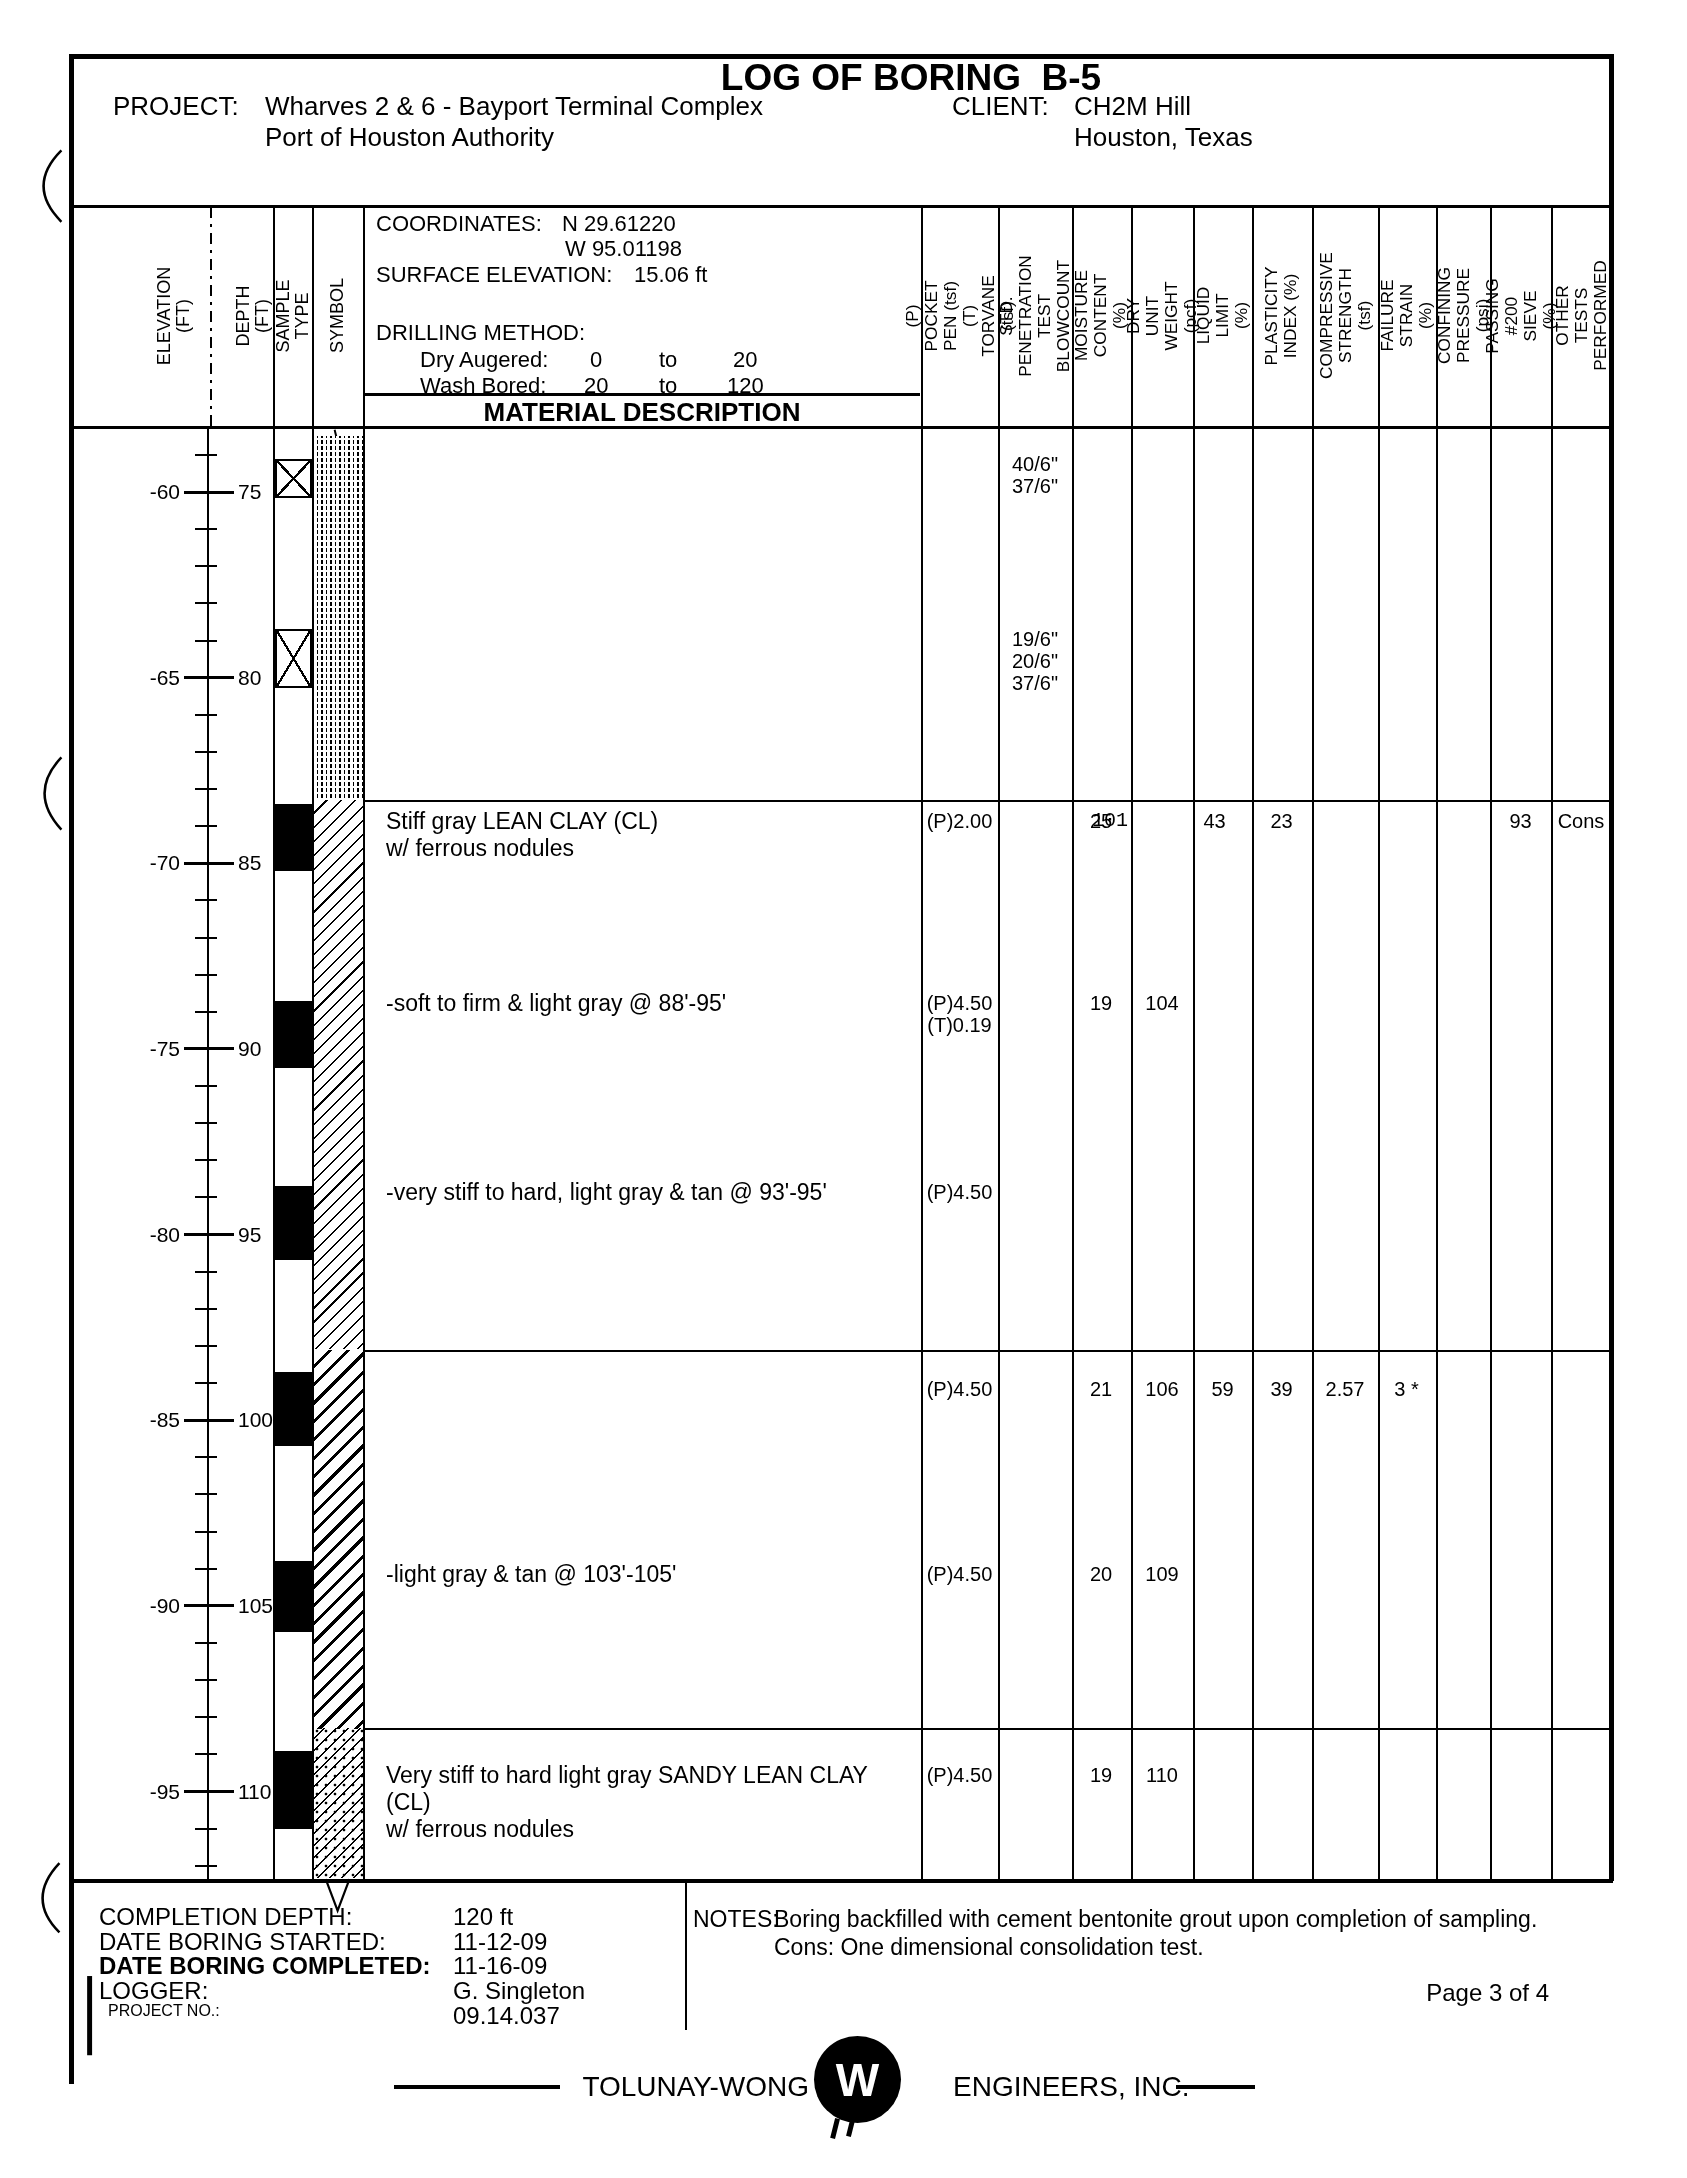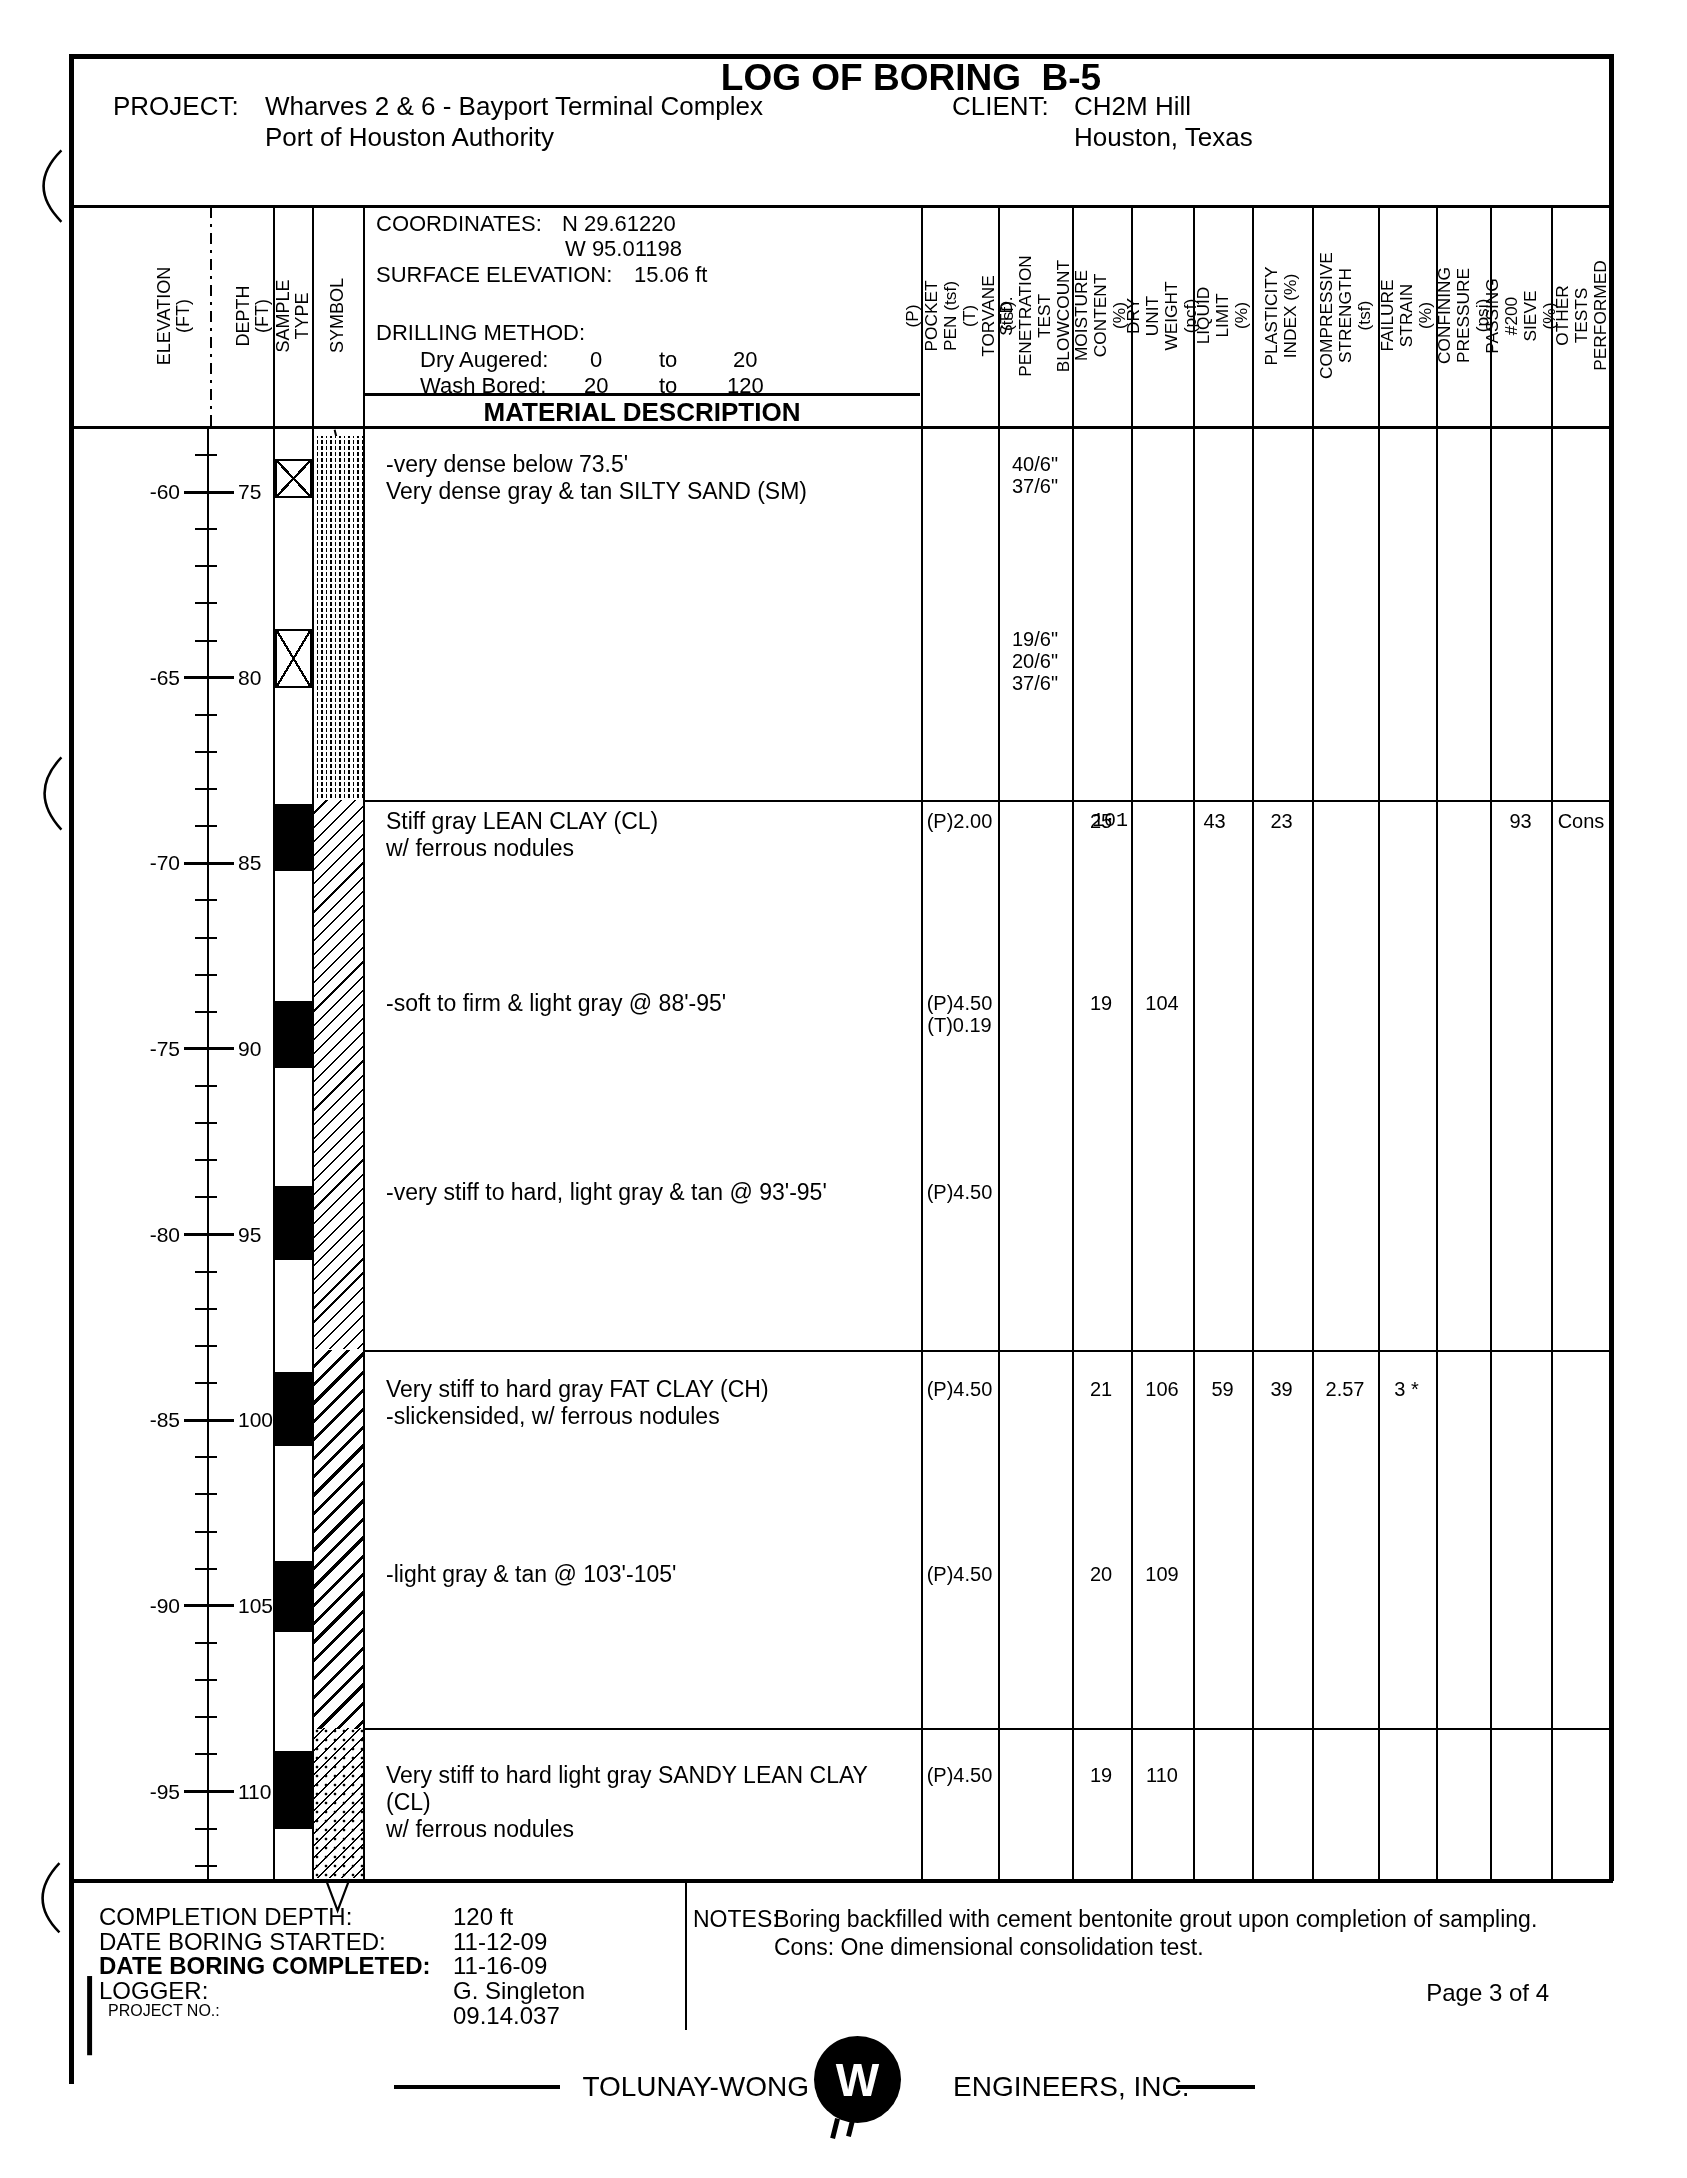--- a/index.html
+++ b/index.html
@@ -228,22 +228,20 @@
     <div class="stratum pattern-cl-sandy" style="left: 314px; top: 1728px; width: 49px; height: 150px;"></div>
     <div class="hline" style="left: 363px; top: 1728px; width: 1250px; height: 2px;"></div>
     <div class="sample-split" style="left: 275px; top: 459px; width: 37px; height: 39px;"></div>
     <div class="sample-split" style="left: 275px; top: 629px; width: 37px; height: 59px;"></div>
     <div class="sample-tube" style="left: 275px; top: 804px; width: 37px; height: 67px;"></div>
     <div class="sample-tube" style="left: 275px; top: 1001px; width: 37px; height: 67px;"></div>
     <div class="sample-tube" style="left: 275px; top: 1186px; width: 37px; height: 74px;"></div>
     <div class="sample-tube" style="left: 275px; top: 1372px; width: 37px; height: 74px;"></div>
     <div class="sample-tube" style="left: 275px; top: 1561px; width: 37px; height: 71px;"></div>
     <div class="sample-tube" style="left: 275px; top: 1751px; width: 37px; height: 78px;"></div>
-    <div class="desc" style="left: 386px; top: 451px;">-very dense below 73.5'
-Very dense gray &amp; tan SILTY SAND (SM)</div>
     <div class="val" style="left: 998px; top: 453px; width: 74px;">40/6"
 37/6"</div>
     <div class="val" style="left: 998px; top: 628px; width: 74px;">19/6"
 20/6"
 37/6"</div>
     <div class="desc" style="left: 386px; top: 808px;">Stiff gray LEAN CLAY (CL)
 w/ ferrous nodules</div>
     <div class="val" style="left: 921px; top: 810px; width: 77px;">(P)2.00</div>
     <div class="val" style="left: 1072px; top: 810px; width: 58px;">25</div>
     <div class="val" style="left: 1071px; top: 810px; width: 78px; font-family: Liberation Mono, monospace;">101</div>
@@ -251,22 +249,20 @@
     <div class="val" style="left: 1252px; top: 810px; width: 59px;">23</div>
     <div class="val" style="left: 1490px; top: 810px; width: 61px;">93</div>
     <div class="val" style="left: 1551px; top: 810px; width: 60px;">Cons</div>
     <div class="desc" style="left: 386px; top: 990px;">-soft to firm &amp; light gray @ 88'-95'</div>
     <div class="val" style="left: 921px; top: 992px; width: 77px;">(P)4.50
 (T)0.19</div>
     <div class="val" style="left: 1072px; top: 992px; width: 58px;">19</div>
     <div class="val" style="left: 1131px; top: 992px; width: 62px;">104</div>
     <div class="desc" style="left: 386px; top: 1179px;">-very stiff to hard, light gray &amp; tan @ 93'-95'</div>
     <div class="val" style="left: 921px; top: 1181px; width: 77px;">(P)4.50</div>
-    <div class="desc" style="left: 386px; top: 1376px;">Very stiff to hard gray FAT CLAY (CH)
--slickensided, w/ ferrous nodules</div>
     <div class="val" style="left: 921px; top: 1378px; width: 77px;">(P)4.50</div>
     <div class="val" style="left: 1072px; top: 1378px; width: 58px;">21</div>
     <div class="val" style="left: 1131px; top: 1378px; width: 62px;">106</div>
     <div class="val" style="left: 1193px; top: 1378px; width: 59px;">59</div>
     <div class="val" style="left: 1252px; top: 1378px; width: 59px;">39</div>
     <div class="val" style="left: 1312px; top: 1378px; width: 66px;">2.57</div>
     <div class="val" style="left: 1378px; top: 1378px; width: 57px;">3 *</div>
     <div class="desc" style="left: 386px; top: 1561px;">-light gray &amp; tan @ 103'-105'</div>
     <div class="val" style="left: 921px; top: 1563px; width: 77px;">(P)4.50</div>
     <div class="val" style="left: 1072px; top: 1563px; width: 58px;">20</div>

